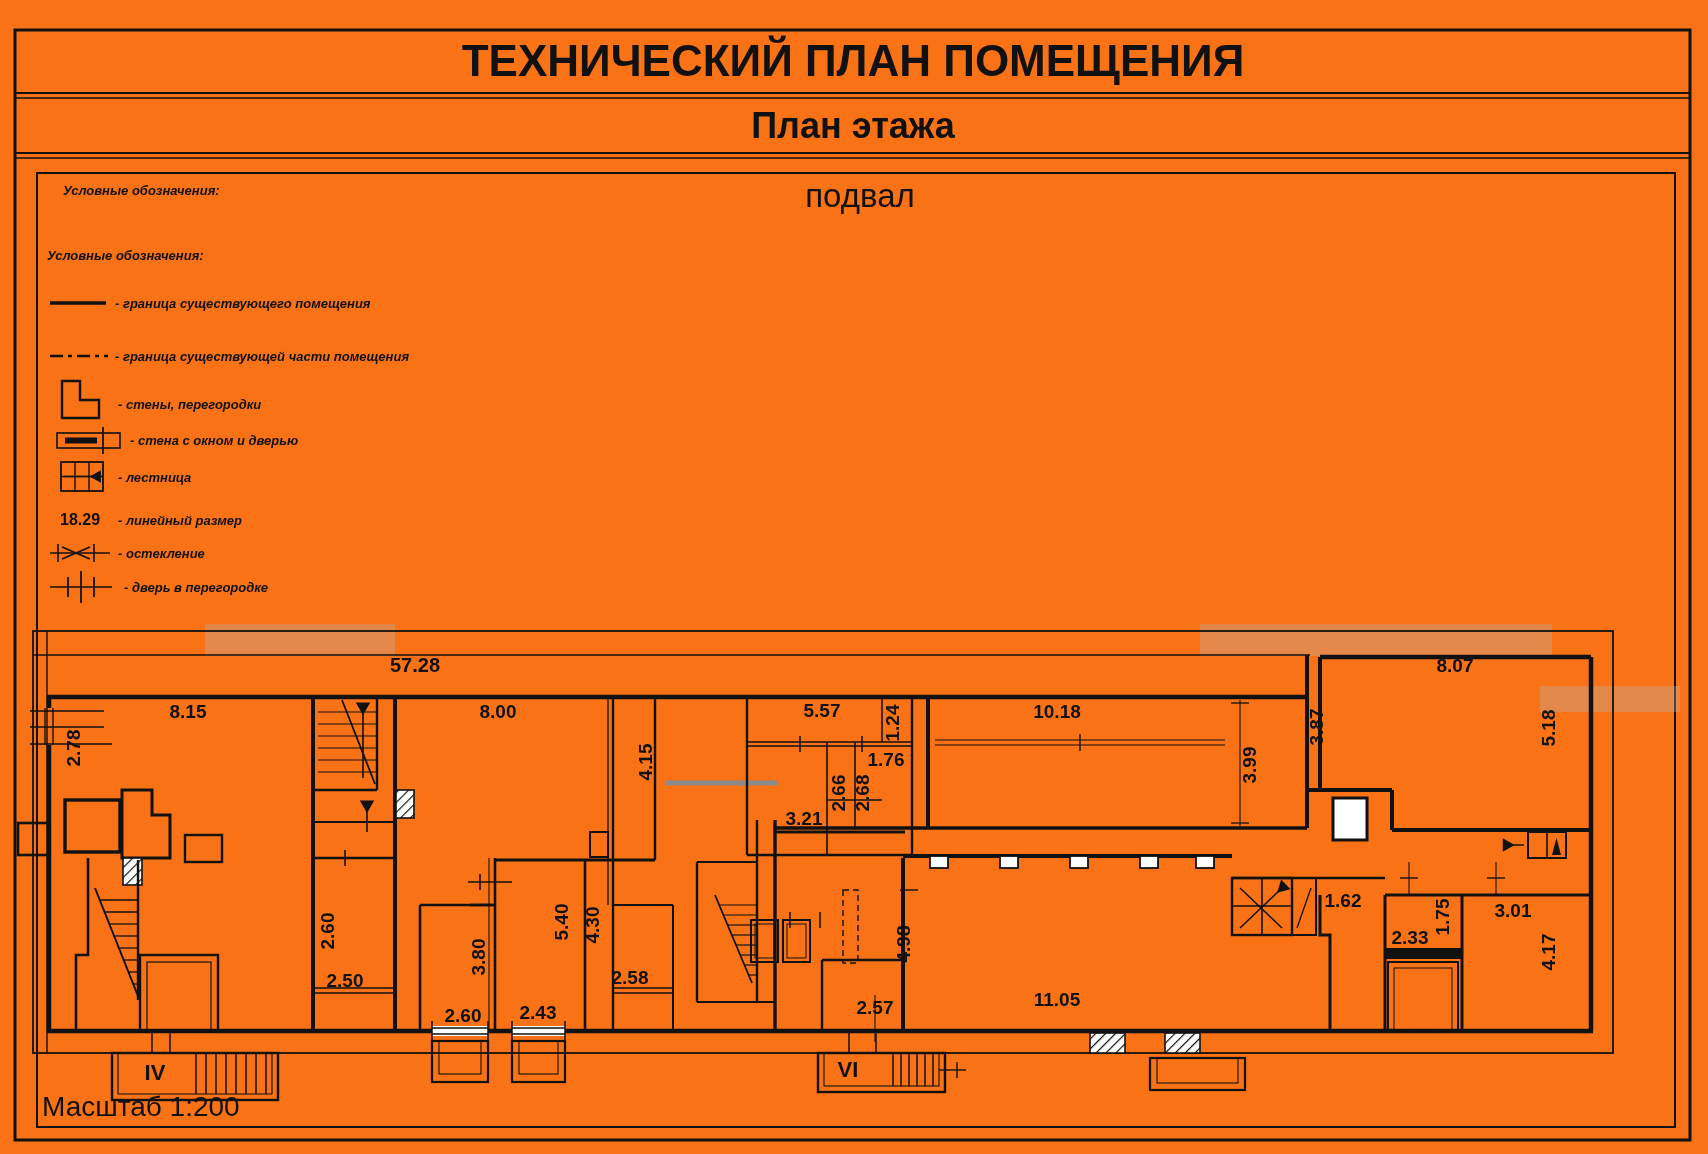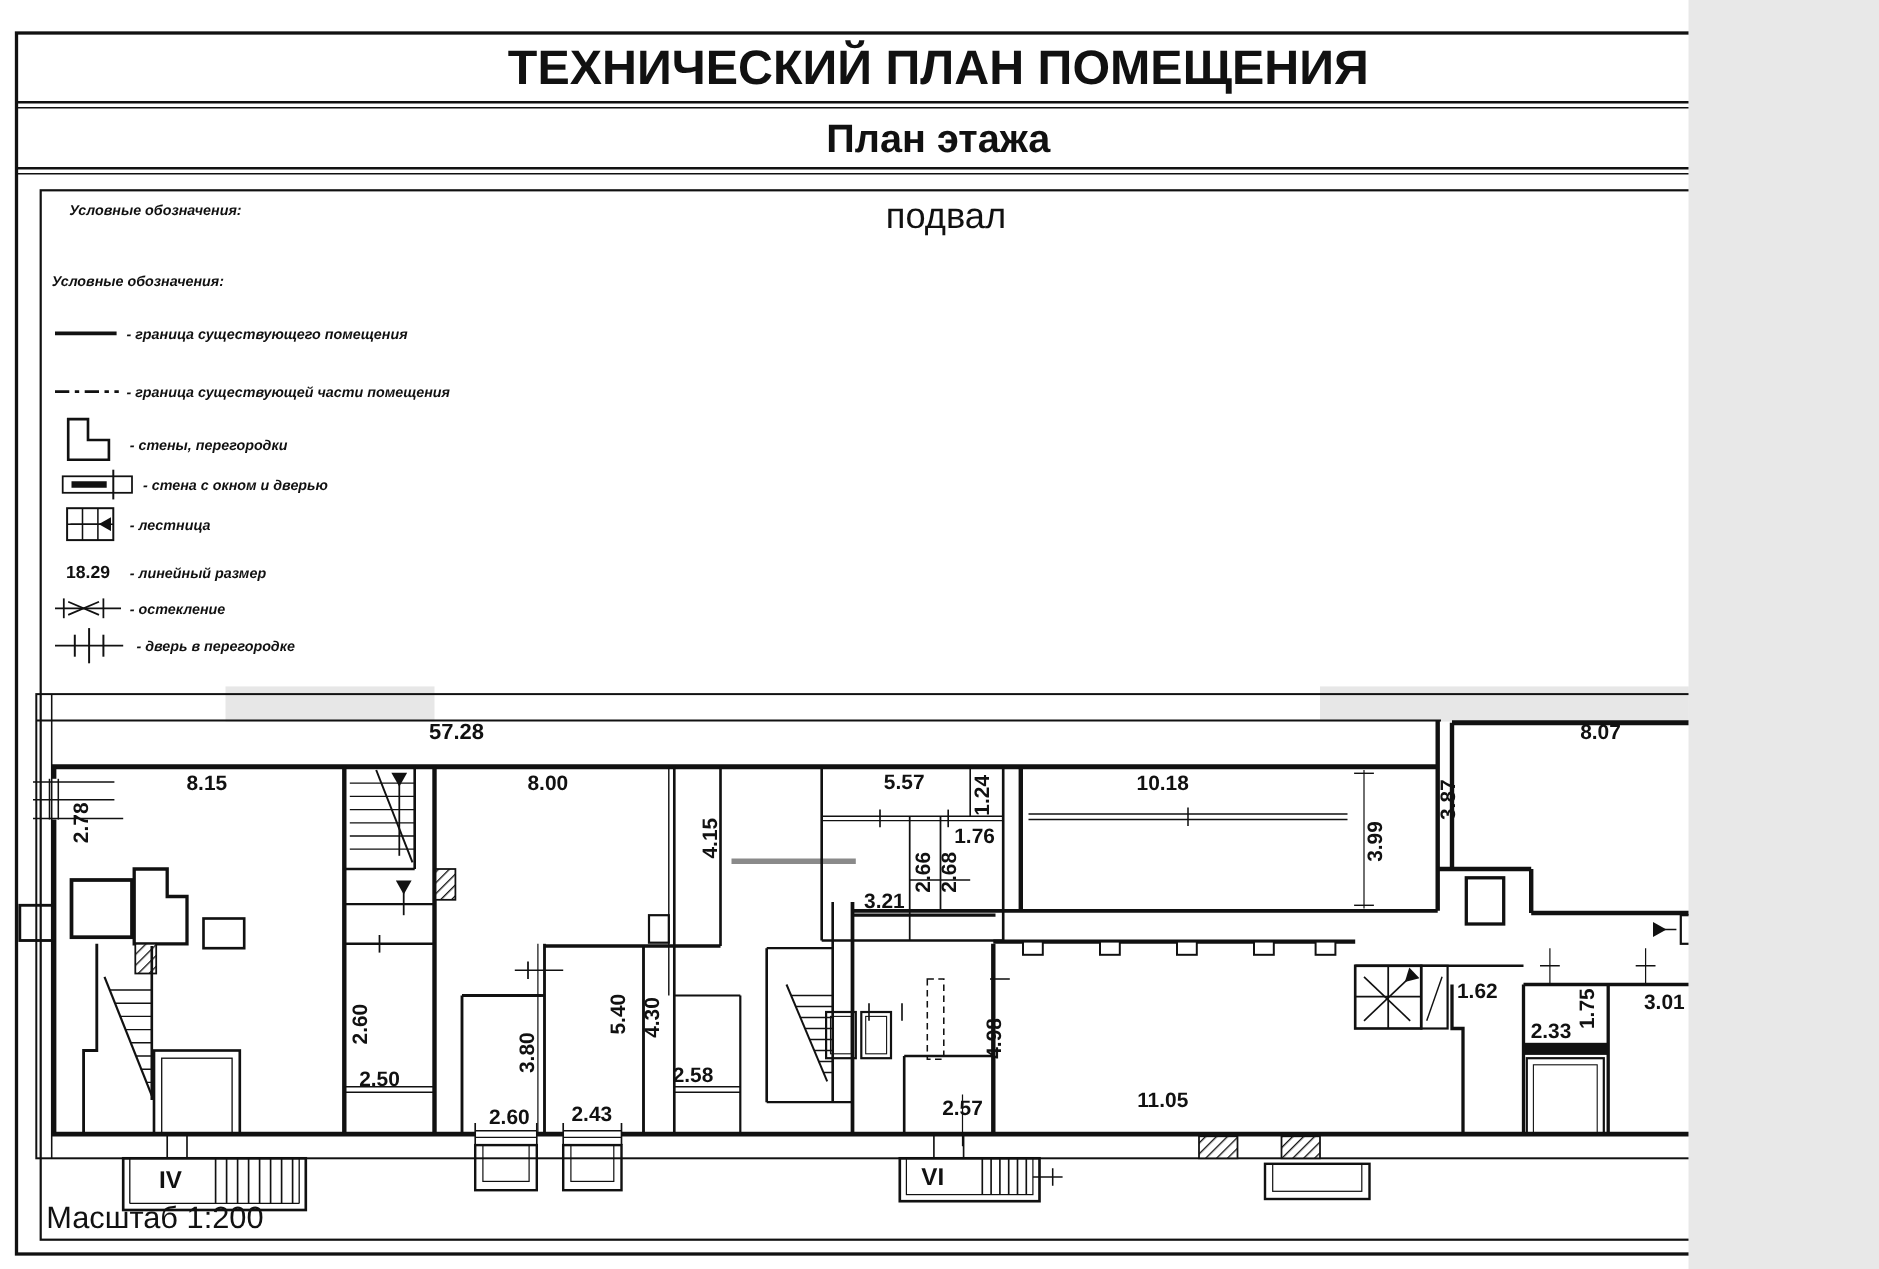--- a/index.html
+++ b/index.html
@@ -1,16 +1,16 @@
 <!DOCTYPE html>
 <html><head>
 <meta charset="utf-8">
 <style>
   html,body{margin:0;padding:0;background:#e8e8e8;}
-  .page{position:relative;width:1535px;height:1154px;background:#ffffff;overflow:hidden;
+  .page{position:relative;width:1708px;height:1154px;background:#f97316;overflow:hidden;
         font-family:"Liberation Sans", sans-serif;}
   svg{position:absolute;left:0;top:0;}
   text{fill:#111;}
   .t-main{font-size:44px;font-weight:700;letter-spacing:0px;}
   .t-sub{font-size:36px;font-weight:700;}
   .t-floor{font-size:33px;font-weight:400;}
   .t-scale{font-size:28px;font-weight:400;}
   .t-leg-h{font-size:13px;font-weight:700;font-style:italic;}
   .t-leg{font-size:13px;font-weight:700;font-style:italic;}
   .t-leg-num{font-size:16px;font-weight:700;}

